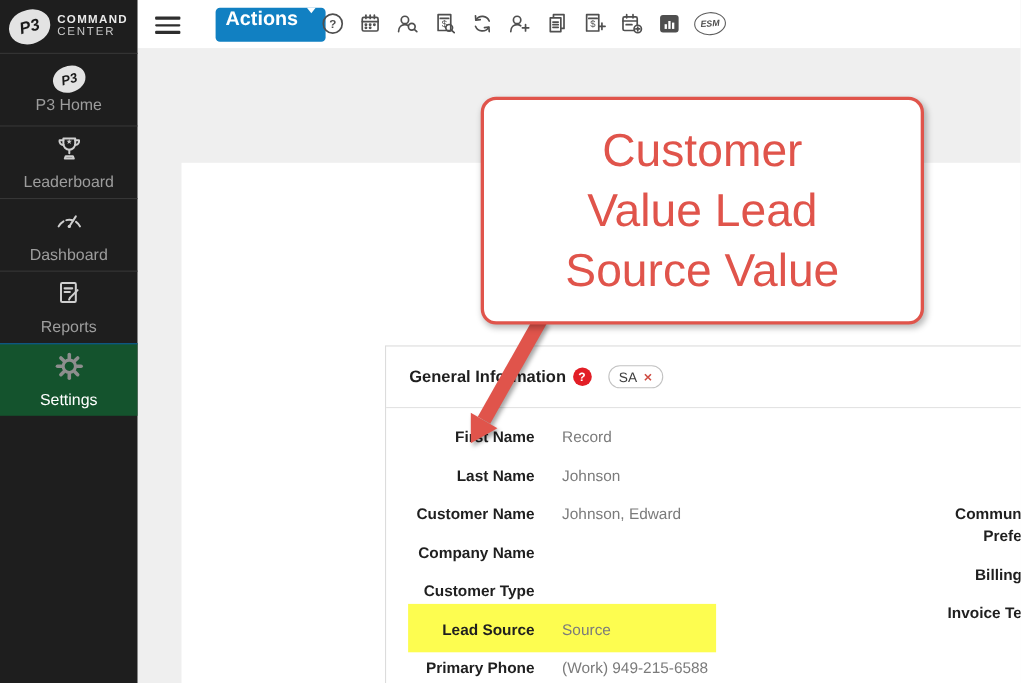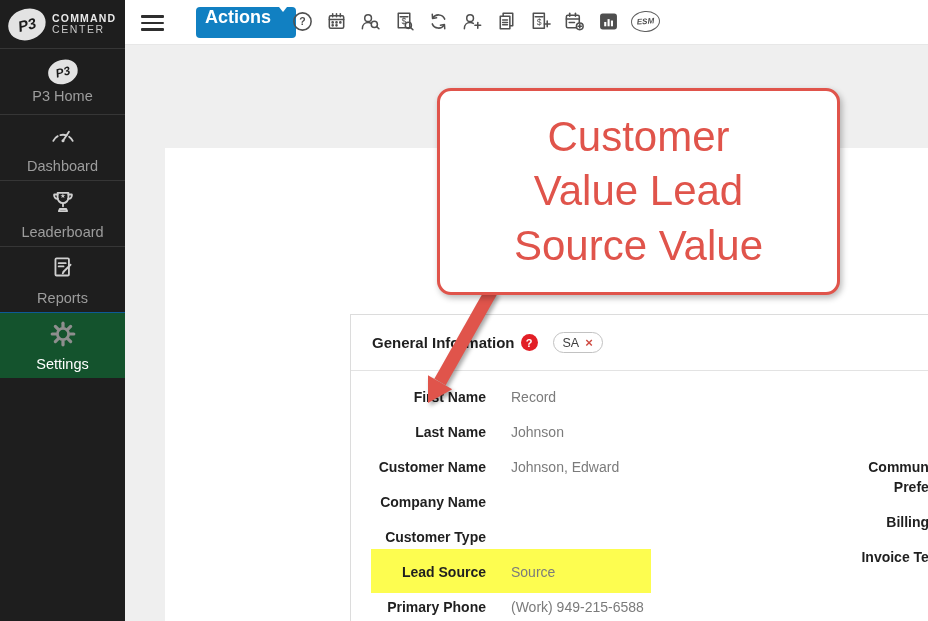--- a/index.html
+++ b/index.html
@@ -173,39 +173,39 @@
         <div class="l2">CENTER</div>
       </div>
     </div>
     <div class="nav-item">
       <div class="p3-blob small">P3</div>
       <div class="nav-label">P3 Home</div>
     </div>
     <div class="nav-item">
       <span>
         <svg viewBox="0 0 26 26">
-            <path d="M4,17.5 a10,10 0 0 1 18,0" stroke-dasharray="6 2.5"></path>
-            <line x1="13" y1="17.5" x2="18.5" y2="9"></line>
-            <circle cx="13" cy="17.5" r="1.4" fill="#cfcfcf" stroke="none"></circle>
-          </svg>
-      </span>
-      <div class="nav-label">Dashboard</div>
-    </div>
-    <div class="nav-item">
-      <span>
-        <svg viewBox="0 0 26 26">
             <path d="M8,4.5 h10 v4.5 a5,5 0 0 1 -10,0 z"></path>
             <path d="M8,6 H4.8 a3.2,3.2 0 0 0 3.4,4"></path>
             <path d="M18,6 h3.2 a3.2,3.2 0 0 1 -3.4,4"></path>
             <line x1="13" y1="14" x2="13" y2="17"></line>
             <path d="M10,19.5 h6 l0.8,2 h-7.6 z"></path>
             <text x="13" y="9.5" text-anchor="middle" font-size="6" fill="#cfcfcf" stroke="none">★</text>
           </svg>
       </span>
       <div class="nav-label">Leaderboard</div>
+    </div>
+    <div class="nav-item">
+      <span>
+        <svg viewBox="0 0 26 26">
+            <path d="M4,17.5 a10,10 0 0 1 18,0" stroke-dasharray="6 2.5"></path>
+            <line x1="13" y1="17.5" x2="18.5" y2="9"></line>
+            <circle cx="13" cy="17.5" r="1.4" fill="#cfcfcf" stroke="none"></circle>
+          </svg>
+      </span>
+      <div class="nav-label">Dashboard</div>
     </div>
     <div class="nav-item">
       <span>
         <svg viewBox="0 0 26 26">
             <rect x="6" y="4" width="12.5" height="16" rx="1"></rect>
             <line x1="9" y1="8.5" x2="15.5" y2="8.5"></line>
             <line x1="9" y1="11.5" x2="13.5" y2="11.5"></line>
             <line x1="13.5" y1="16.5" x2="20" y2="10"></line>
             <line x1="12.8" y1="18" x2="13.5" y2="16.5"></line>
           </svg>

